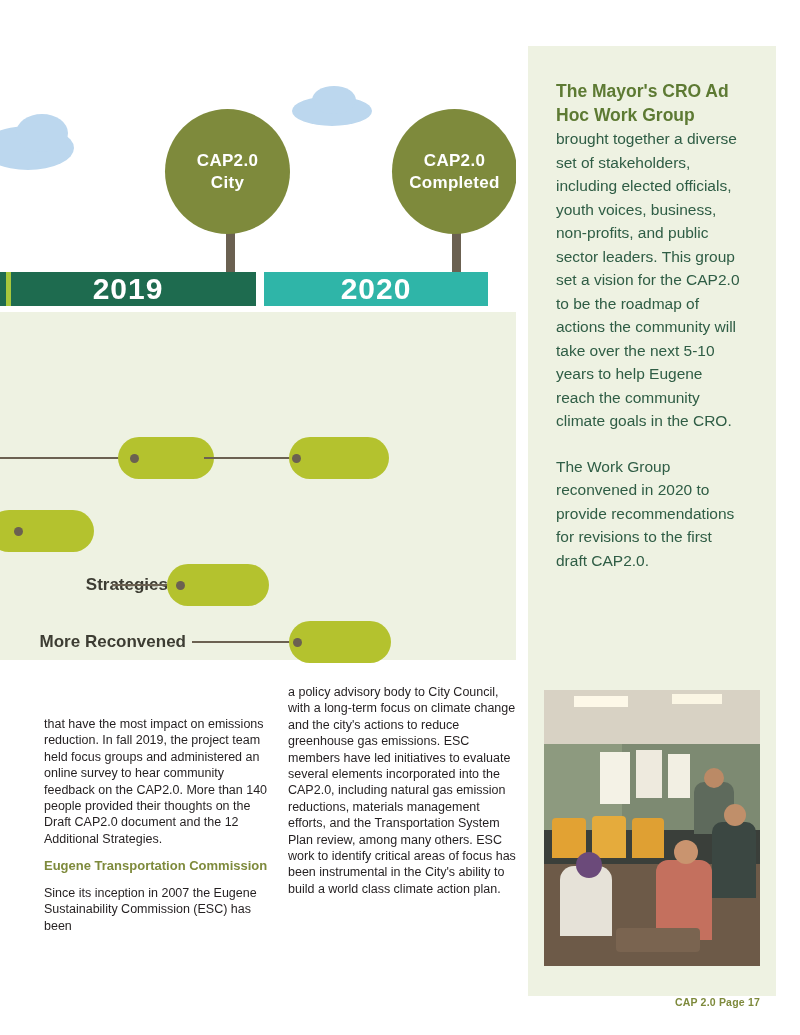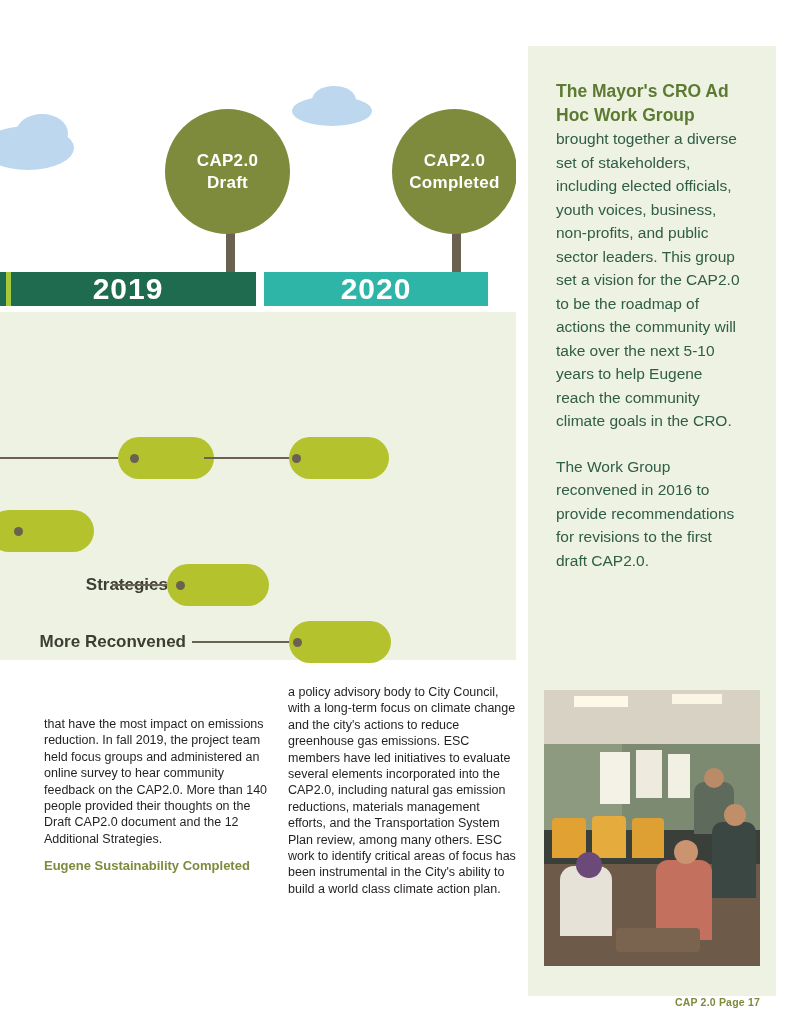--- a/index.html
+++ b/index.html
@@ -208,21 +208,21 @@
   <div class="cloud cloud-a"></div>
   <div class="cloud cloud-a2"></div>
   <div class="cloud cloud-b"></div>
   <div class="cloud cloud-b2"></div>
 
   <div class="trunk trunk-1"></div>
   <div class="trunk trunk-2"></div>
 
   <div class="canopy canopy-1">
     <span>CAP2.0</span>
-    <span>Draft</span>
+    <span>City</span>
   </div>
   <div class="canopy canopy-2">
     <span>CAP2.0</span>
     <span>Completed</span>
   </div>
 
   <div class="year-bar year-2019">
     <span class="yr-accent"></span>
     <span>2019</span>
   </div>
@@ -257,33 +257,34 @@
   <div class="gantt-row" style="left:0; top:309px; width:516px;">
     <div class="gantt-label" style="right:330px;">More Reconvened</div>
     <div class="connector" style="left:192px; top:20px; width:106px;"></div>
     <div class="pill" style="left:289px; width:102px;"></div>
     <div class="node-dot" style="left:293px; top:17px;"></div>
   </div>
 </div>
 
 <div class="col col-1">
   <p>that have the most impact on emissions reduction. In fall 2019, the project team held focus groups and administered an online survey to hear community feedback on the CAP2.0. More than 140 people provided their thoughts on the Draft CAP2.0 document and the 12 Additional Strategies.</p>
-  <p class="subhead">Eugene Sustainability Completed</p>
+  <p class="subhead">Eugene Transportation Commission</p>
+  <p>Since its inception in 2007 the Eugene Sustainability Commission (ESC) has been</p>
 </div>
 
 <div class="col col-2">
   <p>a policy advisory body to City Council, with a long-term focus on climate change and the city's actions to reduce greenhouse gas emissions. ESC members have led initiatives to evaluate several elements incorporated into the CAP2.0, including natural gas emission reductions, materials management efforts, and the Transportation System Plan review, among many others. ESC work to identify critical areas of focus has been instrumental in the City's ability to build a world class climate action plan.</p>
 </div>
 
 <div class="sidebar">
   <div class="sidebar-inner">
     <p class="pullquote">
       <span class="lead">The Mayor's CRO Ad Hoc Work Group</span><span> brought together a diverse set of stakeholders, including elected officials, youth voices, business, non-profits, and public sector leaders. This group set a vision for the CAP2.0 to be the roadmap of actions the community will take over the next 5-10 years to help Eugene reach the community climate goals in the CRO.</span>
     </p>
-    <p class="pullquote second">The Work Group reconvened in 2016 to provide recommendations for revisions to the first draft CAP2.0.</p>
+    <p class="pullquote second">The Work Group reconvened in 2020 to provide recommendations for revisions to the first draft CAP2.0.</p>
   </div>
 </div>
 
 <div class="photo">
   <div class="ph ph-ceiling"></div>
   <div class="ph ph-light1"></div>
   <div class="ph ph-light2"></div>
   <div class="ph ph-wallL"></div>
   <div class="ph ph-wallR"></div>
   <div class="ph ph-paper1"></div>

